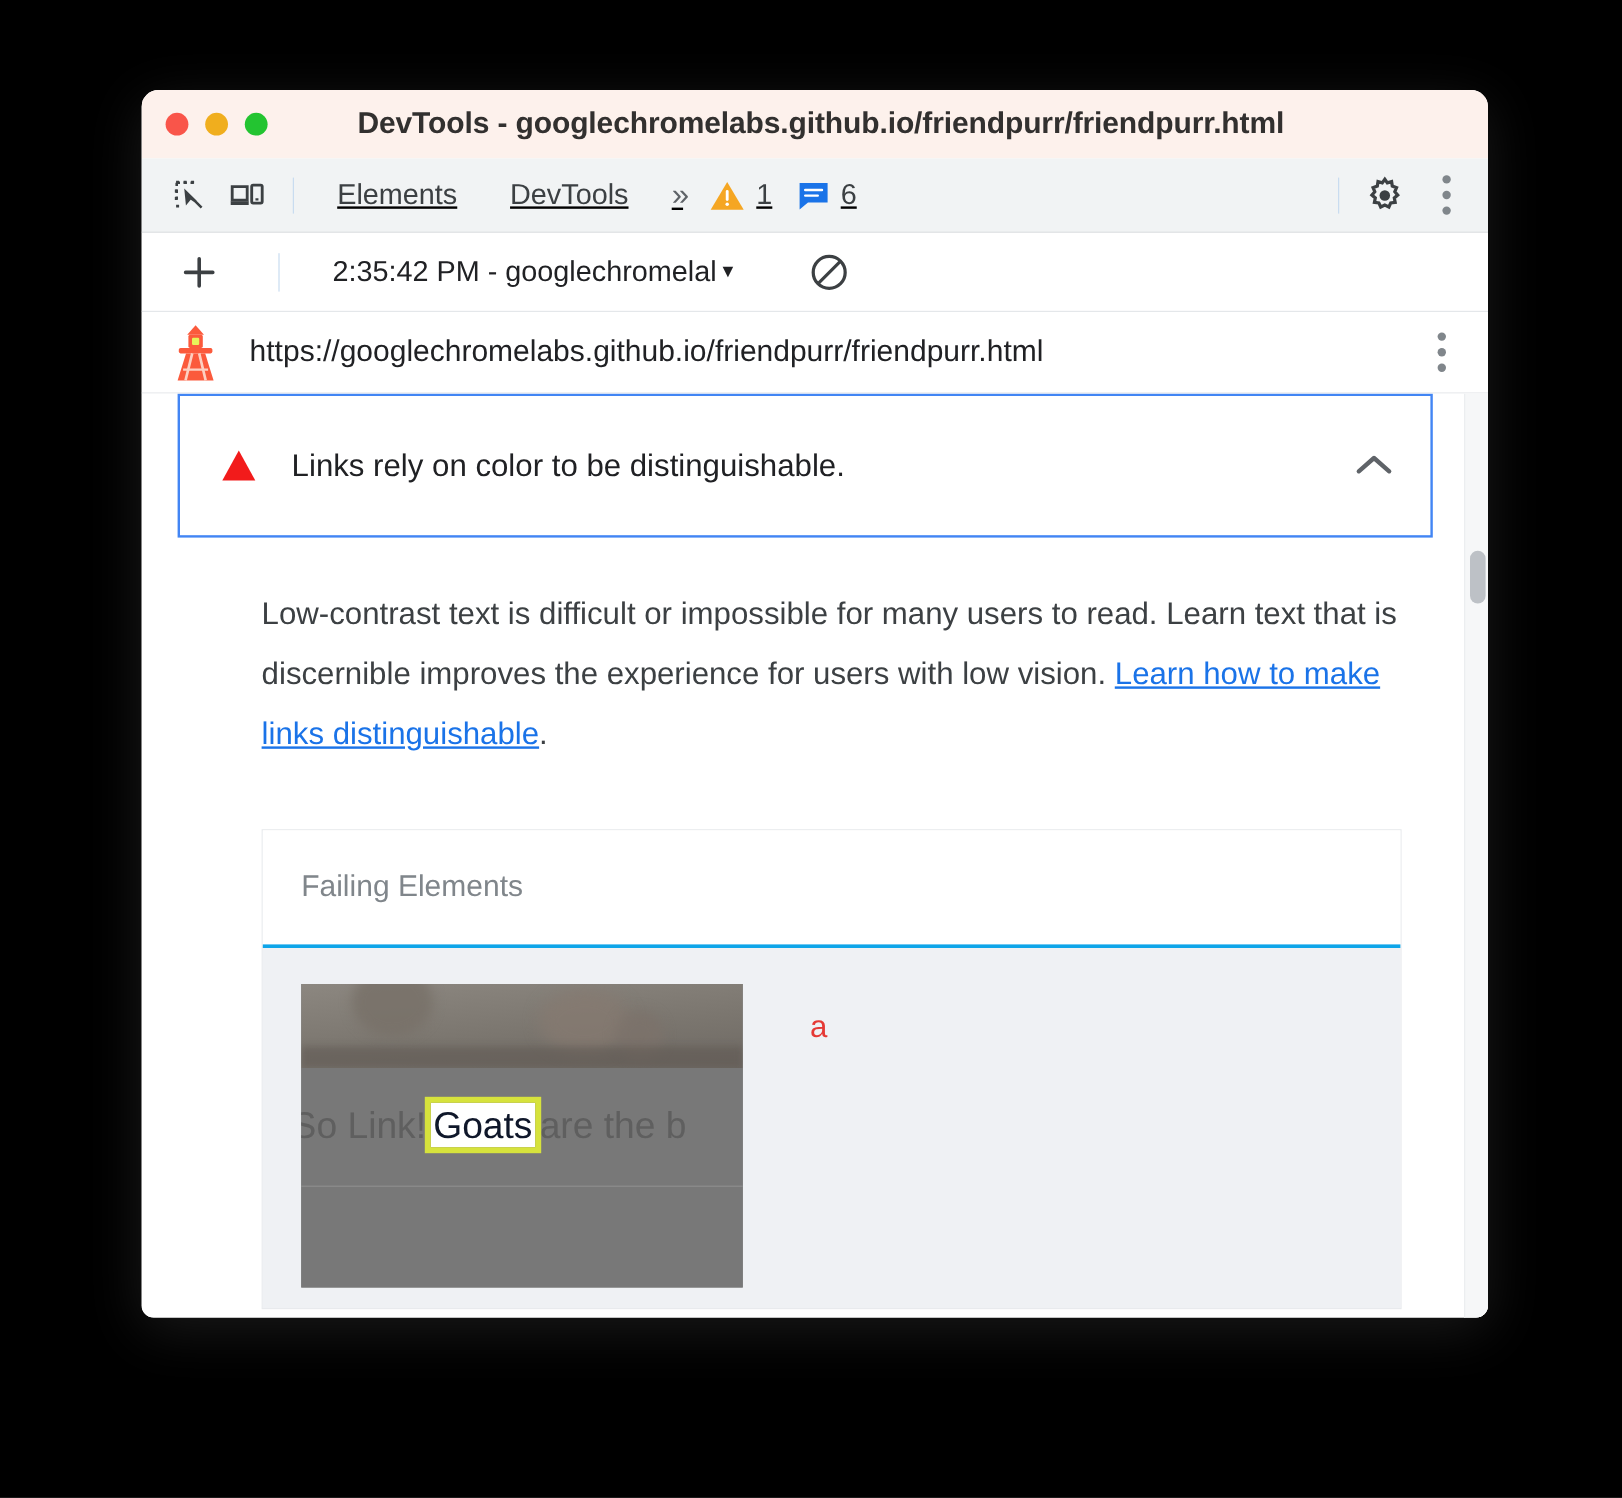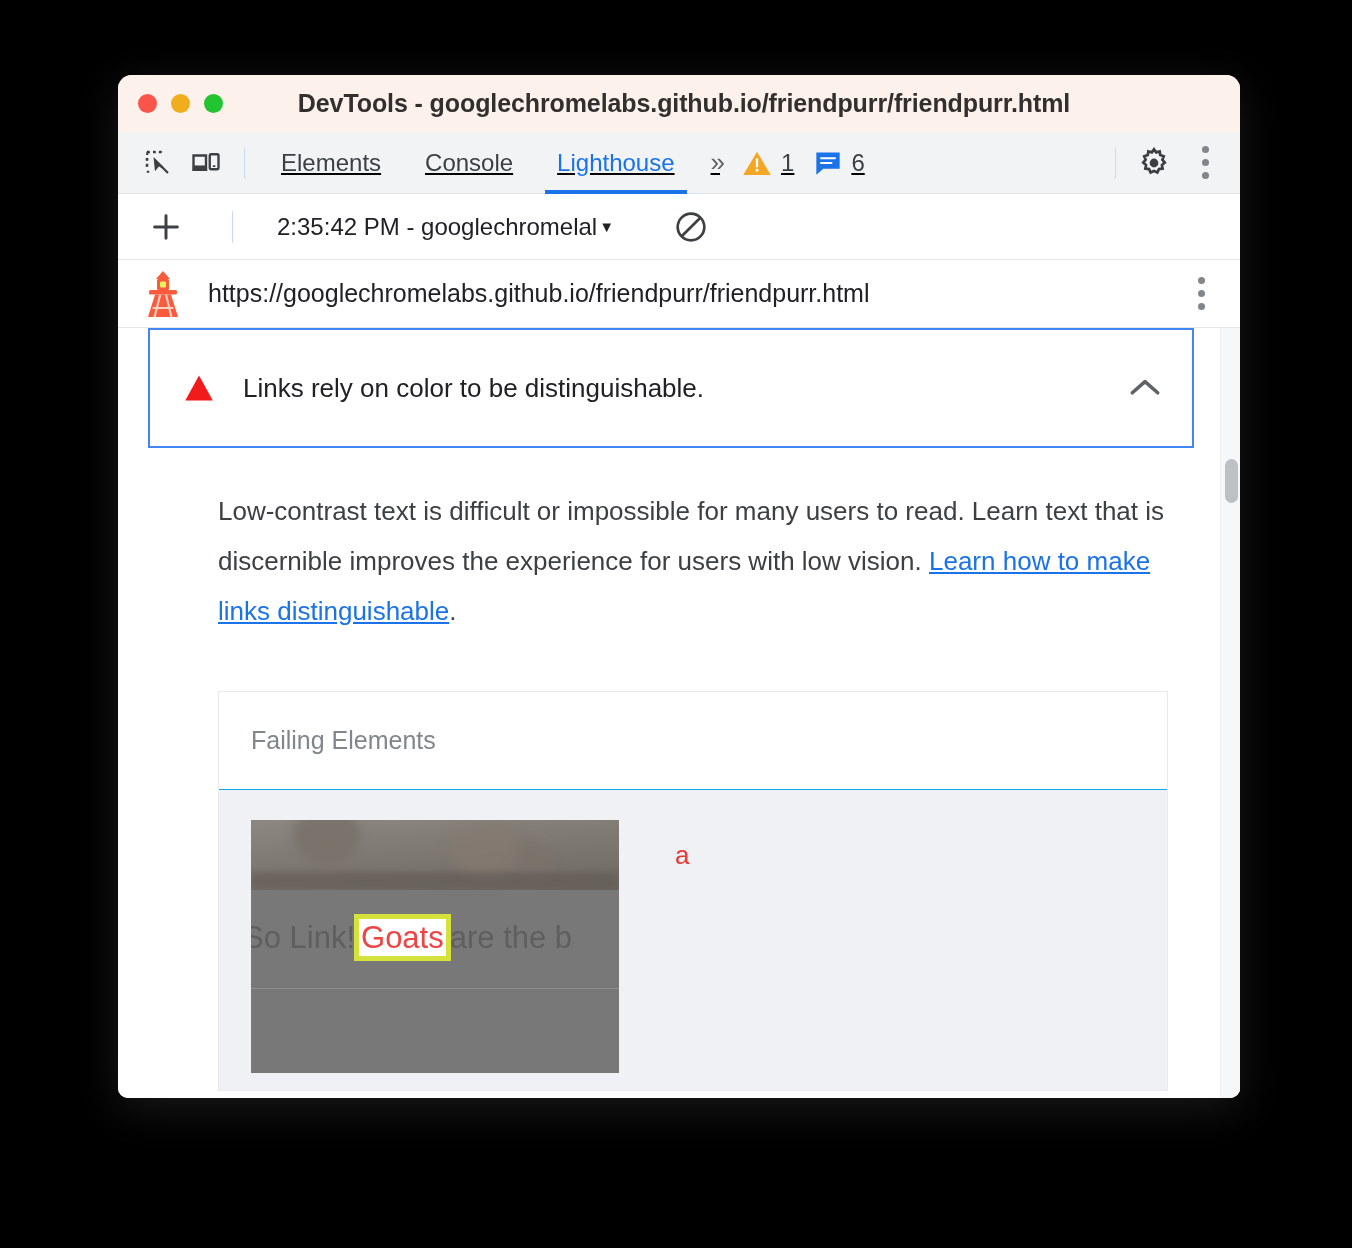--- a/index.html
+++ b/index.html
@@ -217,21 +217,21 @@
     margin: 55px 0 0 70px;
     width: 950px;
     border: 1px solid #e8eaed;
     background: #ffffff;
   }
   .table-head {
     height: 98px;
     display: flex;
     align-items: center;
     padding-left: 32px;
-    border-bottom: 1px solid #0ea5e9;
+    border-bottom: 3px solid #0ea5e9;
     background: #ffffff;
   }
   .table-head-label {
     font-size: 25px;
     color: #80868b;
   }
   .table-body {
     background: #eff1f4;
     padding: 30px 0 0 32px;
     min-height: 300px;
@@ -287,21 +287,21 @@
   .thumb .headline {
     position: absolute;
     top: 100px; left: -8px;
     font-size: 31px;
     color: #5f5f5f;
     white-space: nowrap;
     filter: blur(0.6px);
   }
   .thumb .hl-hi {
     background: #ffffff;
-    color: #ef4444;
+    color: #0f172a;
     padding: 1px 2px;
     outline: 5px solid #d6e23c;
     margin: 0 4px;
   }
   .snippet {
     font-size: 26px;
     color: #e53935;
     margin-left: 56px;
     margin-top: 20px;
     font-family: "Liberation Sans", sans-serif;
@@ -354,22 +354,21 @@
           <path d="M2 6h10v9H2z"></path>
           <path d="M1 17h12" stroke-width="2.6"></path>
           <rect x="15" y="5" width="7" height="12" rx="1"></rect>
           <path d="M17.5 14.5h2" stroke-width="1.4"></path>
         </svg>
       </div>
 
       <div class="tb-sep"></div>
 
       <div class="tab">Elements</div>
-      <div class="tab">Console</div>
-      <div class="tab active">Lighthouse</div>
+      <div class="tab">DevTools</div>
 
       <div class="chev-more">»</div>
 
       <div class="count-group">
         <svg width="30" height="28" viewBox="0 0 24 22">
           <path d="M12 2 L23 20.5 H1 Z" fill="#f5a623"></path>
           <path d="M12 8.2 v5.4" stroke="#ffffff" stroke-width="1.9" stroke-linecap="round"></path>
           <circle cx="12" cy="16.8" r="1.15" fill="#ffffff"></circle>
         </svg>
         <span>1</span>

